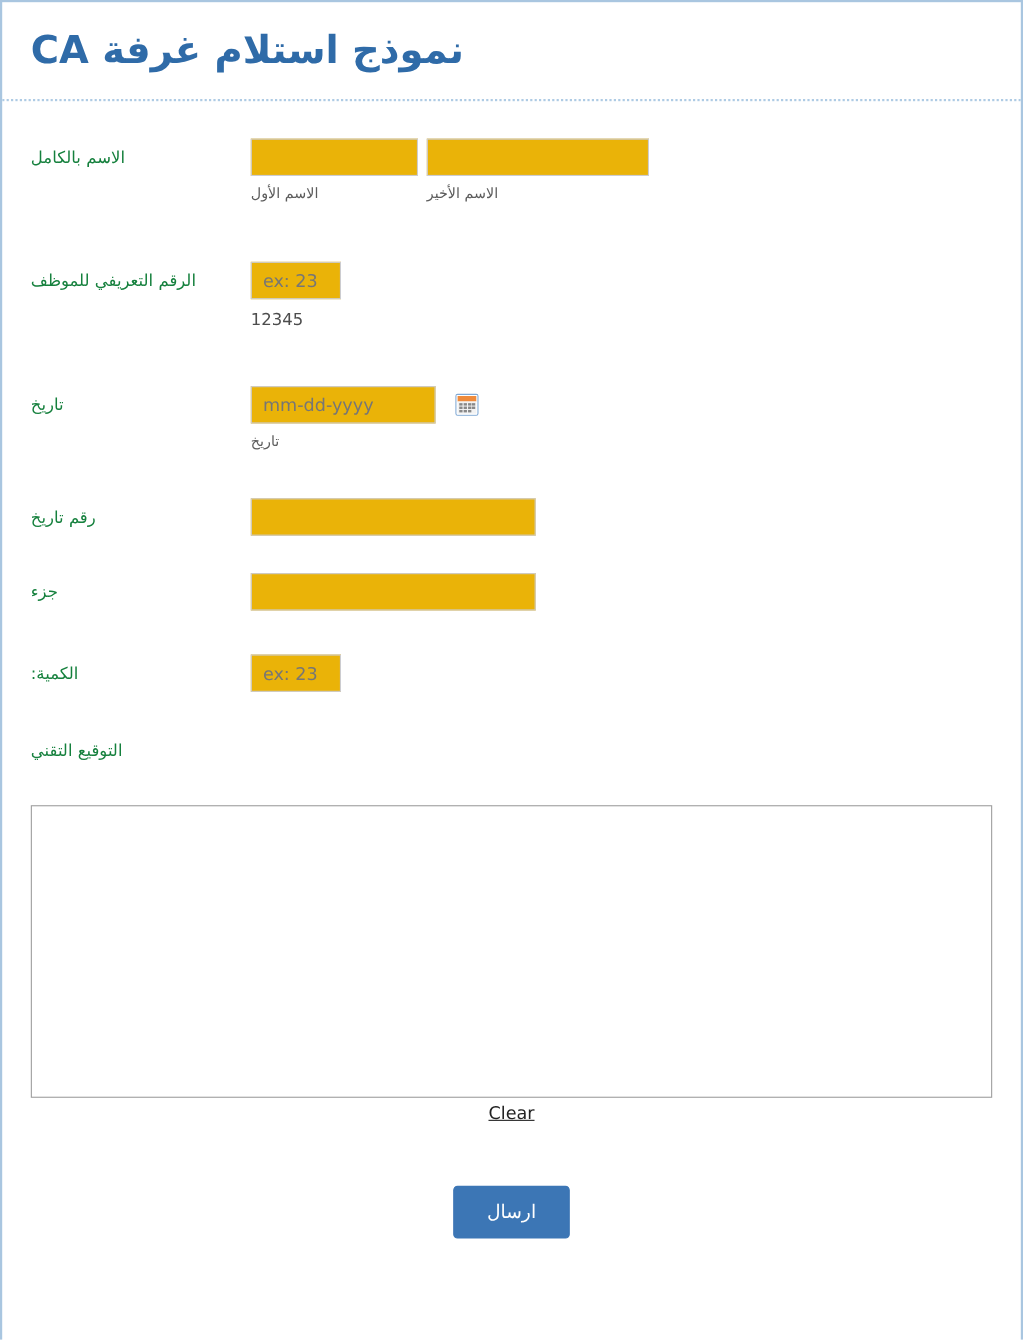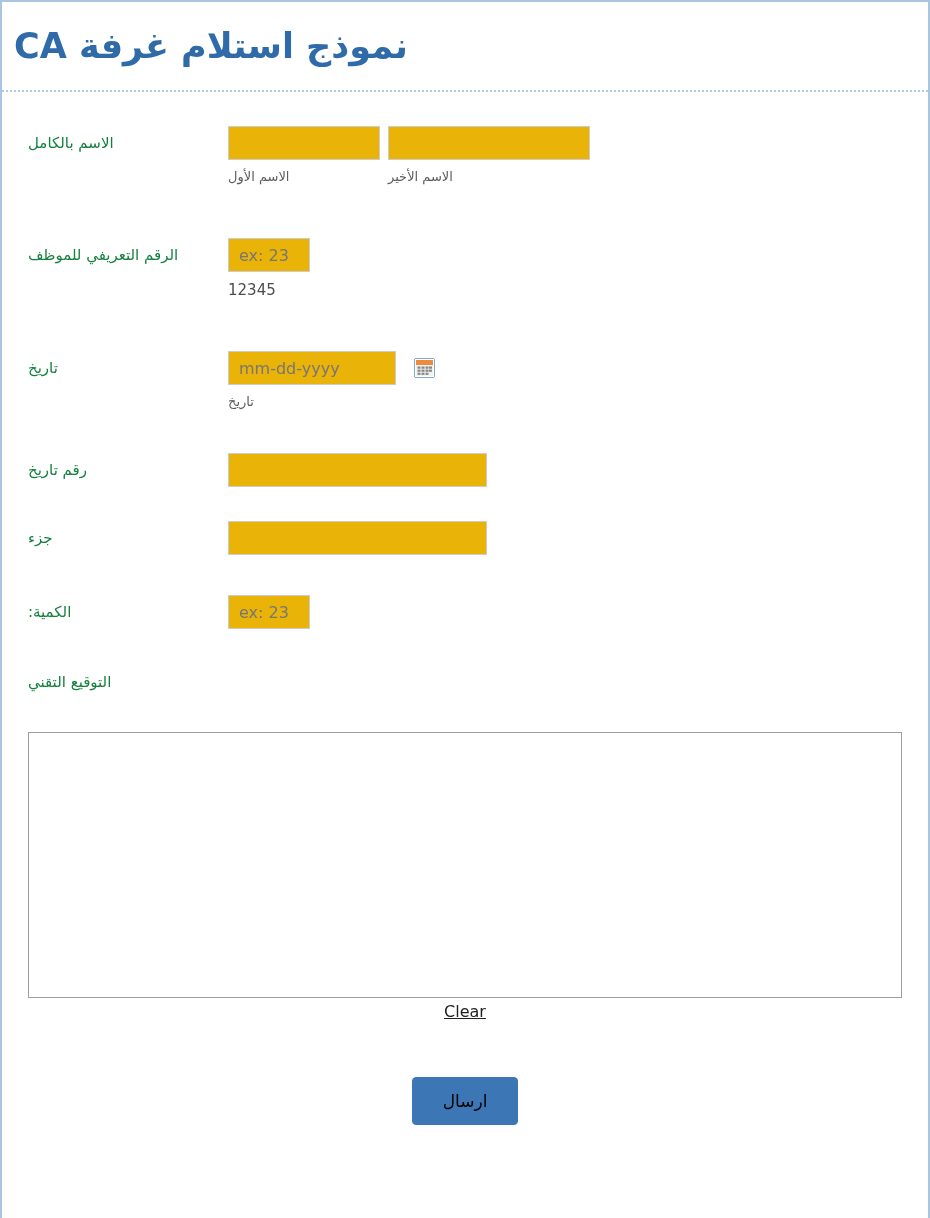--- a/index.html
+++ b/index.html
@@ -24,21 +24,21 @@
     border-top: 2px solid #a9c6e0;
     overflow: hidden;
   }
 
   
   .form-header {
     height: 90px;
     box-sizing: border-box;
     display: flex;
     align-items: center;
-    padding: 0 12px;
+    padding: 0 26px;
     border-bottom: 2px dotted #aecbe4;
   }
   .form-title {
     font-family: "DejaVu Sans", "Liberation Sans", sans-serif;
     font-size: 35px;
     font-weight: bold;
     color: #2f6ba8;
     direction: rtl;
     unicode-bidi: isolate;
     line-height: 1.15;
@@ -169,21 +169,21 @@
     margin-top: 56px;
     display: flex;
     justify-content: center;
   }
   .submit-button {
     min-width: 90px;
     padding: 13px 30px;
     background: #3c76b5;
     border: 1px solid #3c76b5;
     border-radius: 4px;
-    color: #000000;
+    color: #ffffff;
     font-family: "DejaVu Sans", "Liberation Sans", sans-serif;
     font-size: 17px;
     direction: rtl;
     unicode-bidi: isolate;
     cursor: pointer;
     line-height: 1.2;
   }
 </style>
 </head>
 <body>

